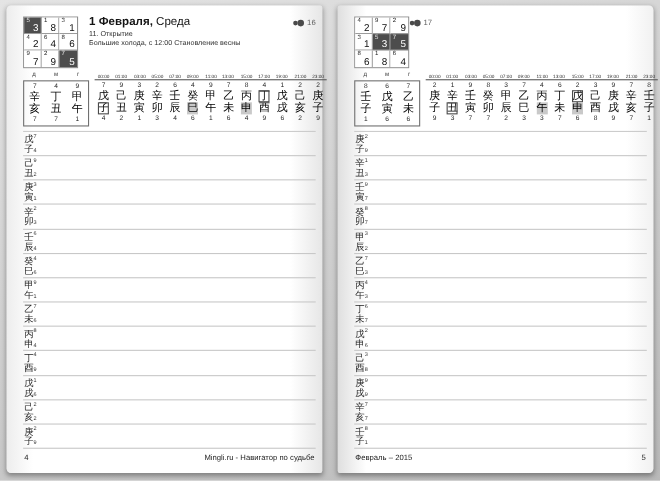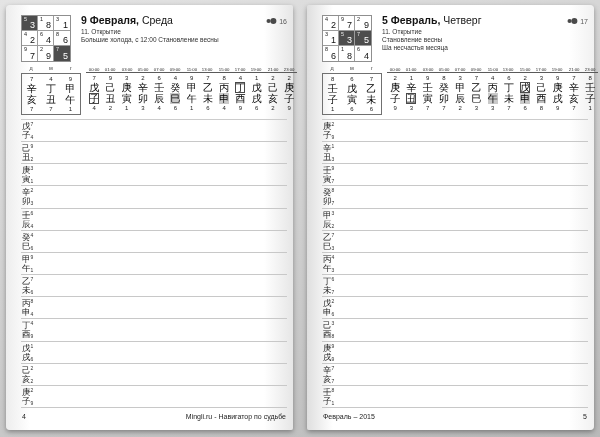--- a/index.html
+++ b/index.html
@@ -113,21 +113,21 @@
             <div class="sq-cell">
               <span class="sq-sup">2</span>
               <span class="sq-num">9</span>
             </div>
             <div class="sq-cell dark">
               <span class="sq-sup">7</span>
               <span class="sq-num">5</span>
             </div>
           </div>
         <div class="hdr-text">
-          <div class="title"><b class="t-date">9 Февраля,</b><span class="t-weekday"> Среда</span></div>
+          <div class="title"><b class="t-date">1 Февраля,</b><span class="t-weekday"> Среда</span></div>
           <div class="subtitles">
               <div class="sub-line">11. Открытие</div>
               <div class="sub-line">Большие холода, с 12:00 Становление весны</div>
             </div>
         </div>
         <div class="moon">
           <svg class="moon-ic" width="11" height="8" viewBox="0 0 11 8">
             <circle cx="2.6" cy="4" r="2.1" fill="#4a4a4a"></circle>
             <circle cx="7.4" cy="4" r="3.0" fill="#4a4a4a"></circle>
           </svg>
@@ -463,28 +463,20 @@
             </div>
             <div class="sq-cell">
               <span class="sq-sup">1</span>
               <span class="sq-num">8</span>
             </div>
             <div class="sq-cell">
               <span class="sq-sup">6</span>
               <span class="sq-num">4</span>
             </div>
           </div>
-        <div class="hdr-text">
-          <div class="title"><b class="t-date">5 Февраль,</b><span class="t-weekday"> Четверг</span></div>
-          <div class="subtitles">
-              <div class="sub-line">11. Открытие</div>
-              <div class="sub-line">Становление весны</div>
-              <div class="sub-line">Ша несчастья месяца</div>
-            </div>
-        </div>
         <div class="moon">
           <svg class="moon-ic" width="11" height="8" viewBox="0 0 11 8">
             <circle cx="2.6" cy="4" r="2.1" fill="#4a4a4a"></circle>
             <circle cx="7.4" cy="4" r="3.0" fill="#4a4a4a"></circle>
           </svg>
           <span class="moon-num">17</span>
         </div>
       </div>
 
       <div class="htable">

